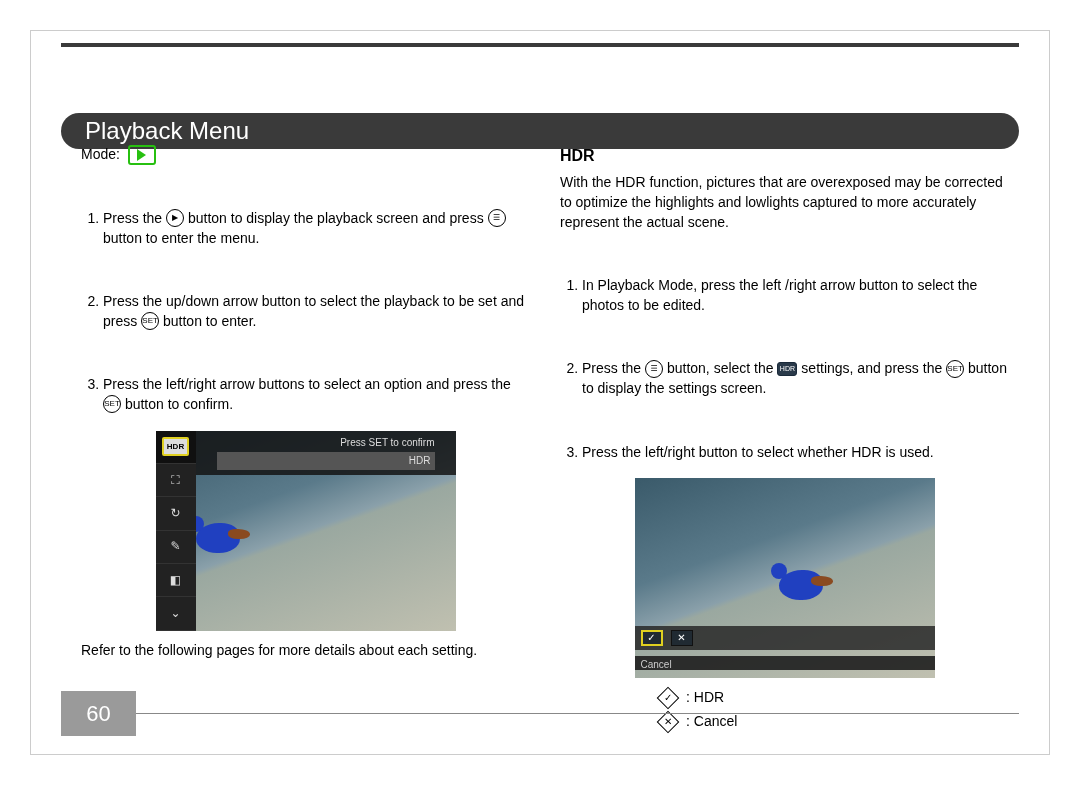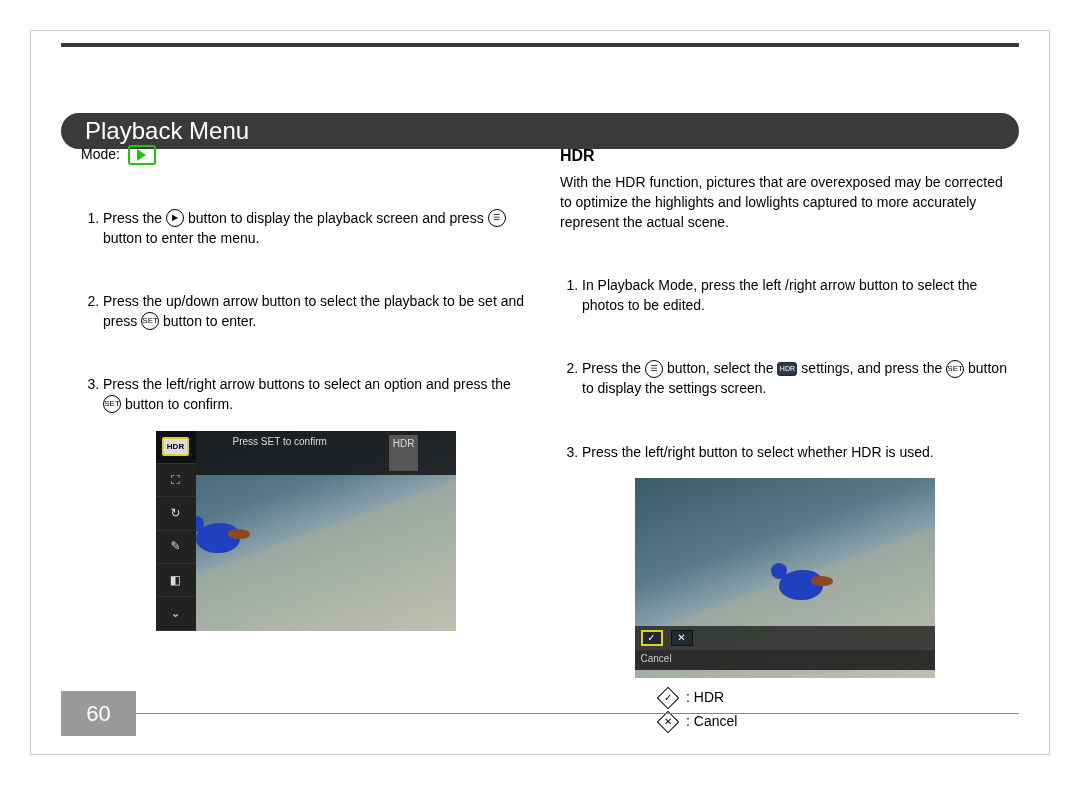--- a/index.html
+++ b/index.html
@@ -191,26 +191,27 @@
     font-weight: bold;
   }
   .ss1 .topstrip {
     position: absolute;
     left: 40px;
     top: 0;
     right: 0;
     height: 44px;
     background: rgba(20,20,20,0.85);
     z-index: 2;
-    padding: 4px 6px;
+    padding: 4px 21px;
     color: #ddd;
     font-size: 10px;
     display: flex;
-    flex-direction: row;
+    flex-direction: column;
     justify-content: space-around;
+    text-align: right;
   }
   .ss1 .topstrip .row2 {
     background: #555;
     padding: 2px 4px;
     font-size: 10px;
   }
   .ss1 .photo, .ss1 .bird { left: 40px; }
   .ss1 .photo { left: 0; }
   .ss2 .bottombar {
     position: absolute;
@@ -233,21 +234,21 @@
     display: flex;
     align-items: center;
     justify-content: center;
   }
   .ss2 .bottombar .btn.sel {
     border: 2px solid #e0d020;
   }
   .ss2 .cancel {
     position: absolute;
     left: 0; right: 0; bottom: 8px;
-    height: 20px;
+    height: 14px;
     background: rgba(30,30,30,0.9);
     color: #ccc;
     font-size: 10px;
     padding-left: 6px;
     line-height: 18px;
     z-index: 2;
   }
   .legend-row {
     display: flex;
     align-items: center;
@@ -336,20 +337,21 @@
           <div class="item">✎</div>
           <div class="item">◧</div>
           <div class="item">⌄</div>
         </div>
         <div class="topstrip">
           <div>Press SET to confirm</div>
           <div class="row2">HDR</div>
         </div>
       </div>
 
+      <p class="refer">Refer to the following pages for more details about each setting.</p>
     </div>
 
     <div class="col">
       <div class="hdr-title">HDR</div>
       <p class="intro-p">With the HDR function, pictures that are overexposed may be corrected to optimize the highlights and lowlights captured to more accurately represent the actual scene.</p>
 
       <ol>
         <li>In Playback Mode, press the left /right arrow button to select the photos to be edited.</li>
         <li>
           <span>Press the </span>

